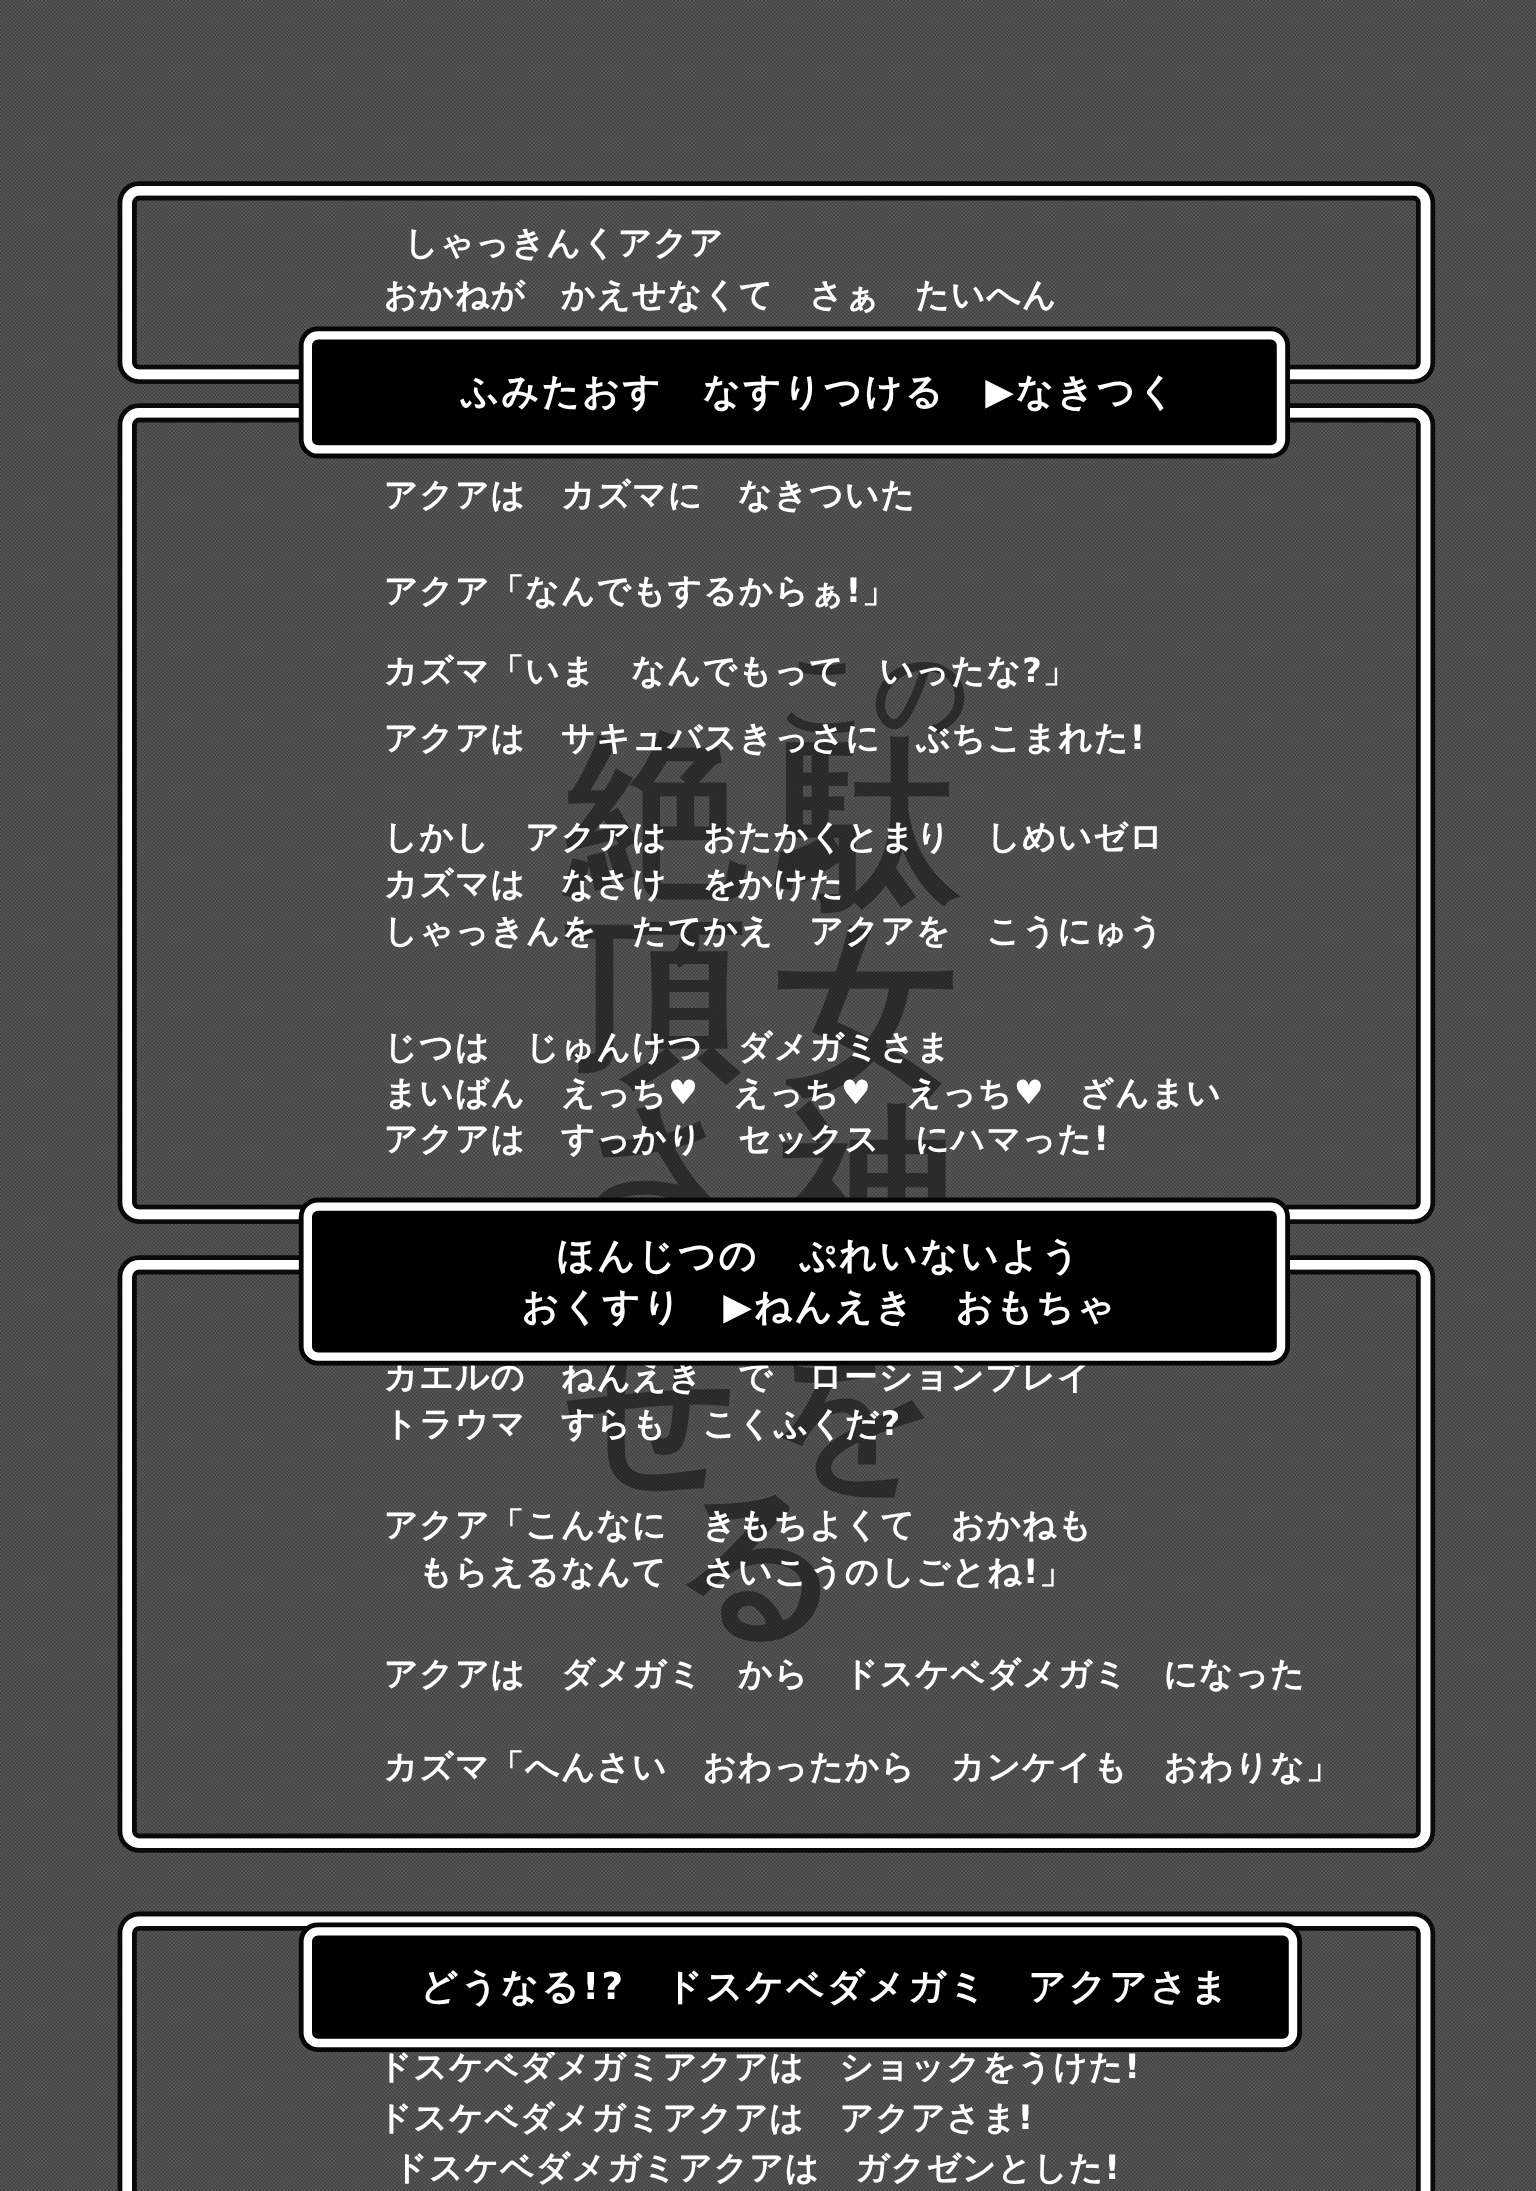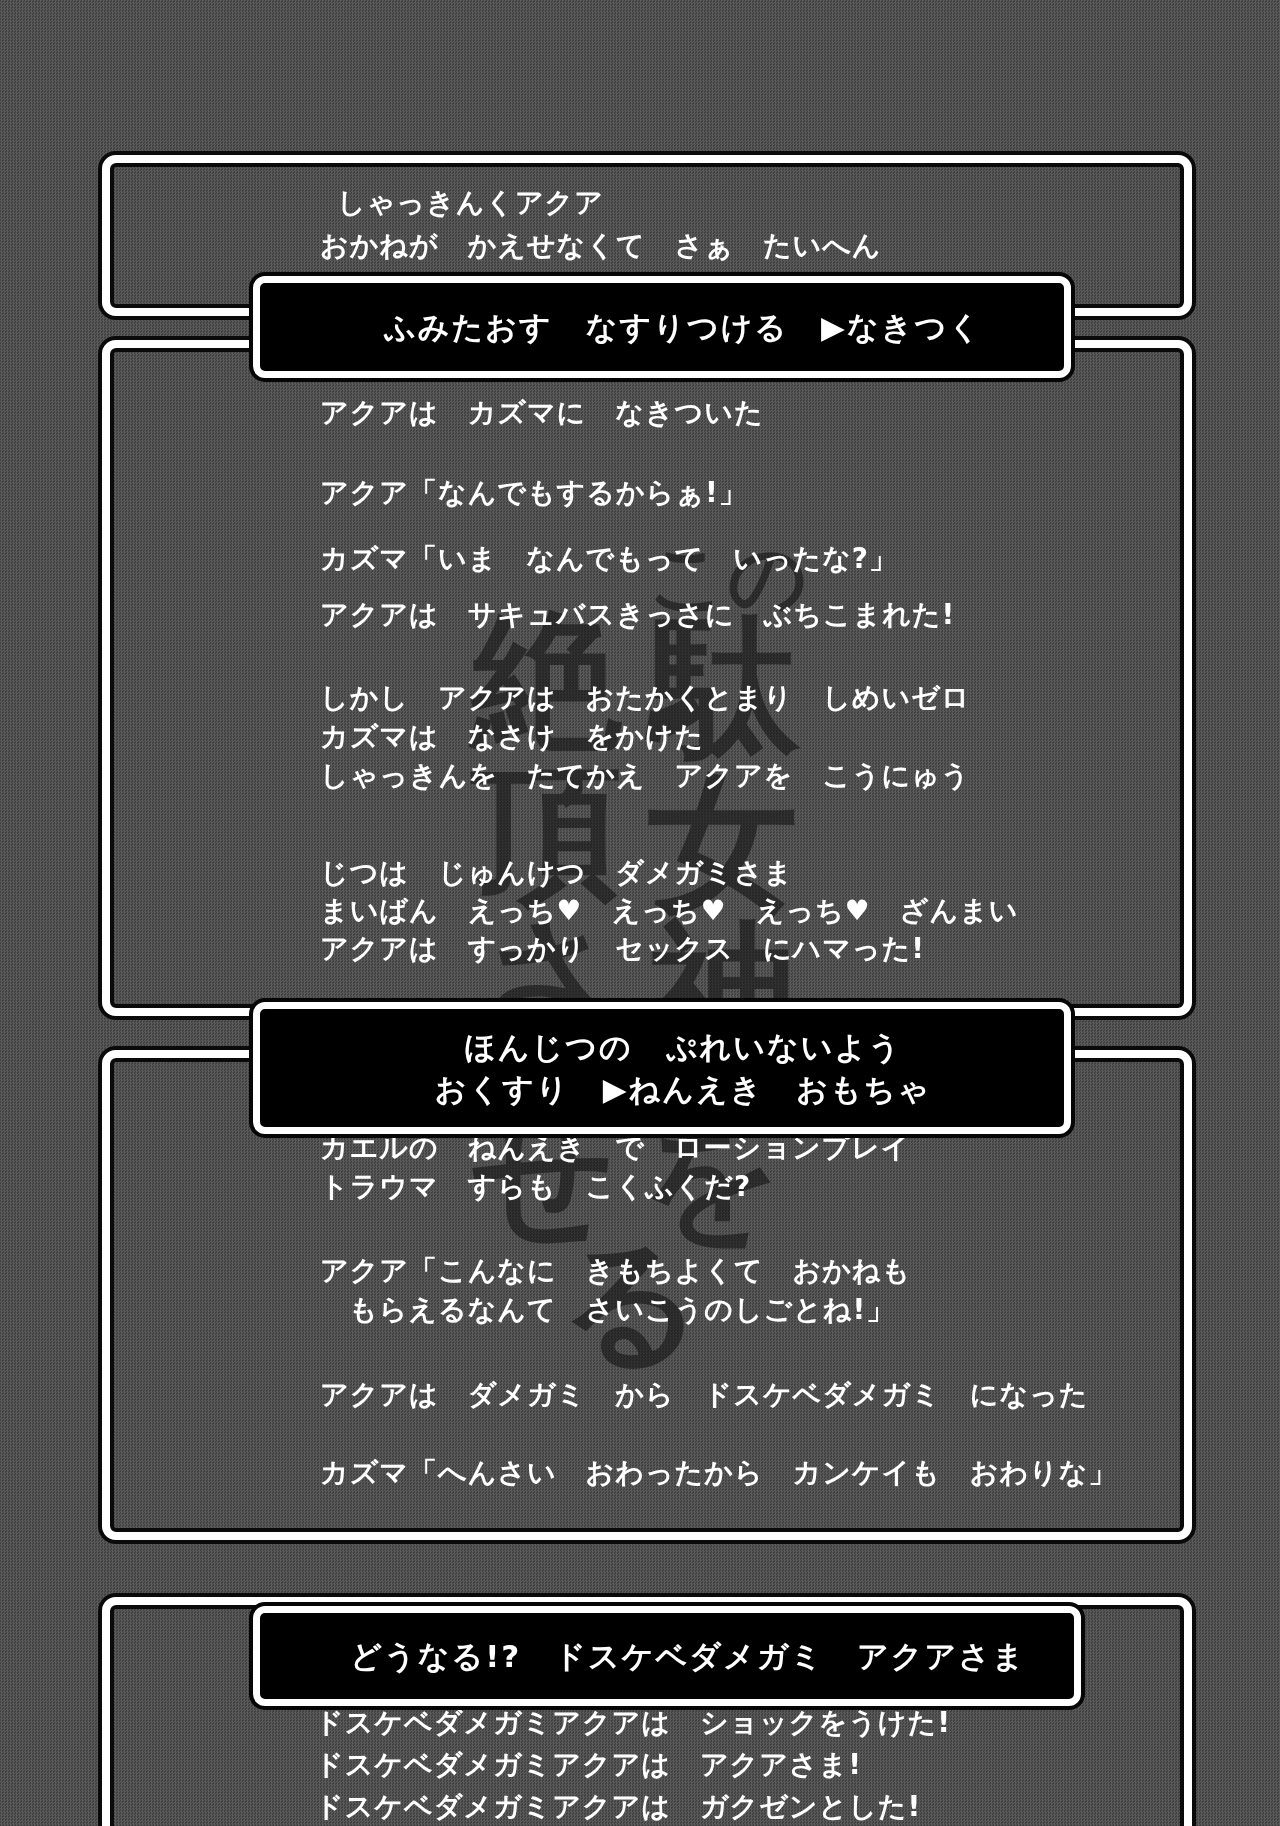--- a/index.html
+++ b/index.html
@@ -80,21 +80,21 @@
   <div class="dline" style="left:320px;top:1131px;">カエルの　ねんえき　で　ローションプレイ</div>
   <div class="dline" style="left:320px;top:1170px;">トラウマ　すらも　こくふくだ?</div>
   <div class="dline" style="left:320px;top:1293px;">　もらえるなんて　さいこうのしごとね!」</div>
   <div class="dline" style="left:320px;top:1254px;">アクア「こんなに　きもちよくて　おかねも</div>
   <div class="dline" style="left:320px;top:1378px;">アクアは　ダメガミ　から　ドスケベダメガミ　になった</div>
   <div class="dline" style="left:320px;top:1456px;">カズマ「へんさい　おわったから　カンケイも　おわりな」</div>
 
   <div class="window" style="left:102px;top:1597px;width:1074px;height:300px;"></div>
   <div class="dline" style="left:315px;top:1706px;">ドスケベダメガミアクアは　ショックをうけた!</div>
   <div class="dline" style="left:315px;top:1748px;">ドスケベダメガミアクアは　アクアさま!</div>
-  <div class="dline" style="left:315px;top:1790px;">ドスケベダメガミアクアは　ガクゼンとした!</div>
+  <div class="dline" style="left:328px;top:1790px;">ドスケベダメガミアクアは　ガクゼンとした!</div>
 
   <div class="menubox" style="left:253px;top:276px;width:762px;height:88px;">
     <div class="menu-line">ふみたおす　なすりつける　▶なきつく</div>
   </div>
 
   <div class="menubox" style="left:253px;top:1002px;width:762px;height:118px;">
     <div class="menu-line">ほんじつの　ぷれいないよう</div>
     <div class="menu-line">おくすり　▶ねんえき　おもちゃ</div>
   </div>
 

